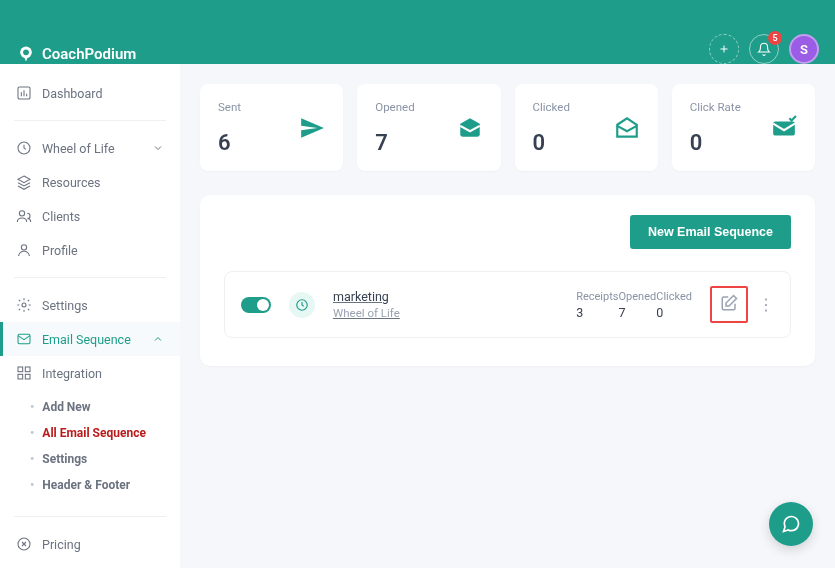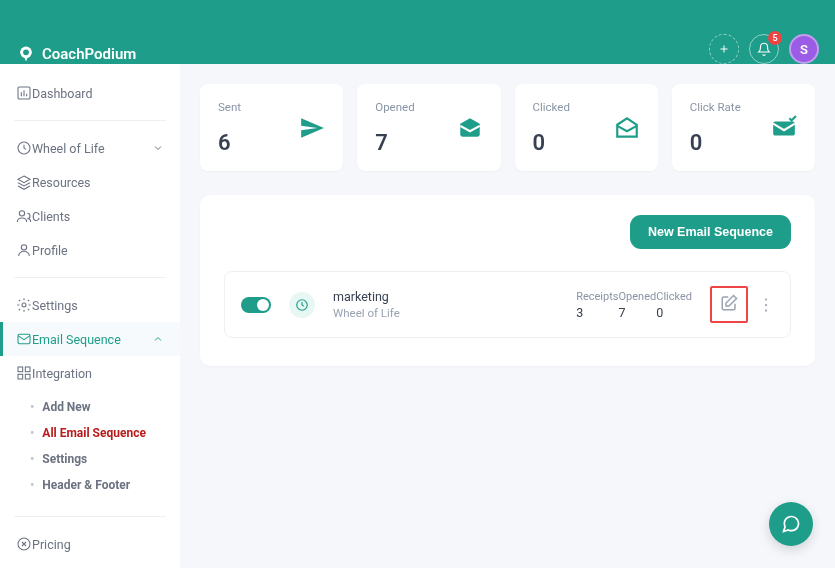--- a/index.html
+++ b/index.html
@@ -10,46 +10,46 @@
   .logo-icon { width: 20px; height: 20px; }
   .header-right { display: flex; align-items: center; gap: 10px; }
   .header-btn { width: 30px; height: 30px; border-radius: 50%; display: flex; align-items: center; justify-content: center; cursor: pointer; position: relative; }
   .plus-btn { border: 1px dashed rgba(255,255,255,0.5); color: #fff; }
   .bell-btn { border: 1px solid rgba(255,255,255,0.5); color: #fff; }
   .badge { position: absolute; top: -4px; right: -4px; background: #ef4444; color: #fff; font-size: 9px; font-weight: 600; width: 14px; height: 14px; border-radius: 50%; display: flex; align-items: center; justify-content: center; }
   .avatar { width: 30px; height: 30px; border-radius: 50%; background: #9b5de5; color: #fff; display: flex; align-items: center; justify-content: center; font-weight: 600; font-size: 13px; border: 2px solid rgba(255,255,255,0.4); }
   
   .layout { display: flex; }
   .sidebar { width: 180px; background: #fff; min-height: calc(100vh - 46px); padding-top: 12px; }
-  .side-item { display: flex; align-items: center; padding: 9px 16px; color: #6b7280; cursor: pointer; font-size: 12.5px; }
+  .side-item { display: flex; align-items: center; gap: 10px; padding: 9px 16px; color: #6b7280; cursor: pointer; font-size: 12.5px; }
   .side-divider { border: none; border-top: 1px solid #edf0f3; margin: 10px 14px; }
   .side-chevron { margin-left: auto; }
   .side-item.active { color: #1e9e8a; border-left: 3px solid #1e9e8a; padding-left: 13px; background: #f7fafc; }
   .sub-menu { padding: 4px 0 8px 0; font-weight: bold; }
   .sub-item { display: flex; align-items: center; gap: 8px; padding: 6px 16px 6px 30px; font-size: 12px; color: #6b7280; cursor: pointer; }
   .sub-item::before { content: "•"; color: #c0c7d0; }
   .sub-item.active { color: #b91c1c; }
   .side-icon { width: 16px; height: 16px; flex-shrink: 0; stroke: currentColor; fill: none; stroke-width: 1.6; }
   
   .main { flex: 1; padding: 20px; }
   .stats { display: flex; gap: 14px; margin-bottom: 24px; }
   .stat-card { flex: 1; background: #fff; border-radius: 8px; padding: 16px 18px; display: flex; justify-content: space-between; align-items: center; box-shadow: 0 1px 2px rgba(0,0,0,0.03); }
   .stat-label { font-size: 11.5px; color: #8a94a6; margin-bottom: 16px; }
   .stat-value { font-size: 22px; font-weight: 600; color: #374151; }
   .stat-icon { width: 26px; height: 26px; color: #1e9e8a; }
   
   .panel { background: #fff; border-radius: 10px; padding: 20px 24px 28px 24px; box-shadow: 0 1px 2px rgba(0,0,0,0.03); }
   .panel-top { display: flex; justify-content: flex-end; margin-bottom: 22px; }
-  .btn-primary { background: #1e9e8a; color: #fff; border: none; padding: 10px 18px; border-radius: 11px; font-weight: 600; font-size: 12.5px; cursor: pointer; }
+  .btn-primary { background: #1e9e8a; color: #fff; border: none; padding: 10px 18px; border-radius: 3px; font-weight: 600; font-size: 12.5px; cursor: pointer; }
   
   .seq-row { display: flex; align-items: center; border: 1px solid #edf0f3; border-radius: 8px; padding: 14px 16px; gap: 18px; }
   .toggle { width: 30px; height: 16px; background: #1e9e8a; border-radius: 10px; position: relative; cursor: pointer; flex-shrink: 0; }
   .toggle::after { content: ""; position: absolute; width: 12px; height: 12px; background: #fff; border-radius: 50%; top: 2px; right: 2px; }
   .seq-icon { width: 26px; height: 26px; border-radius: 50%; background: #e6f7f4; display: flex; align-items: center; justify-content: center; color: #1e9e8a; flex-shrink: 0; }
-  .seq-info { flex: 1; }
+  .seq-info { flex: 1; text-decoration: underline; }
   .seq-name { color: #374151; font-size: 12.5px; margin-bottom: 2px; }
   .seq-sub { font-size: 11.5px; color: #9aa3b2; }
   .seq-stats { display: flex; }
   .seq-stat-label { font-size: 11px; color: #8a94a6; margin-bottom: 2px; }
   .seq-stat-val { font-size: 12.5px; color: #374151; }
   .seq-actions { display: flex; align-items: center; gap: 10px; }
   .edit-highlight { border: 2px solid #ef4444; padding: 6px 8px; border-radius: 2px; }
   .edit-btn { width: 18px; height: 18px; color: #9aa3b2; cursor: pointer; }
   .more-btn { color: #9aa3b2; cursor: pointer; font-size: 16px; line-height: 1; }
   

